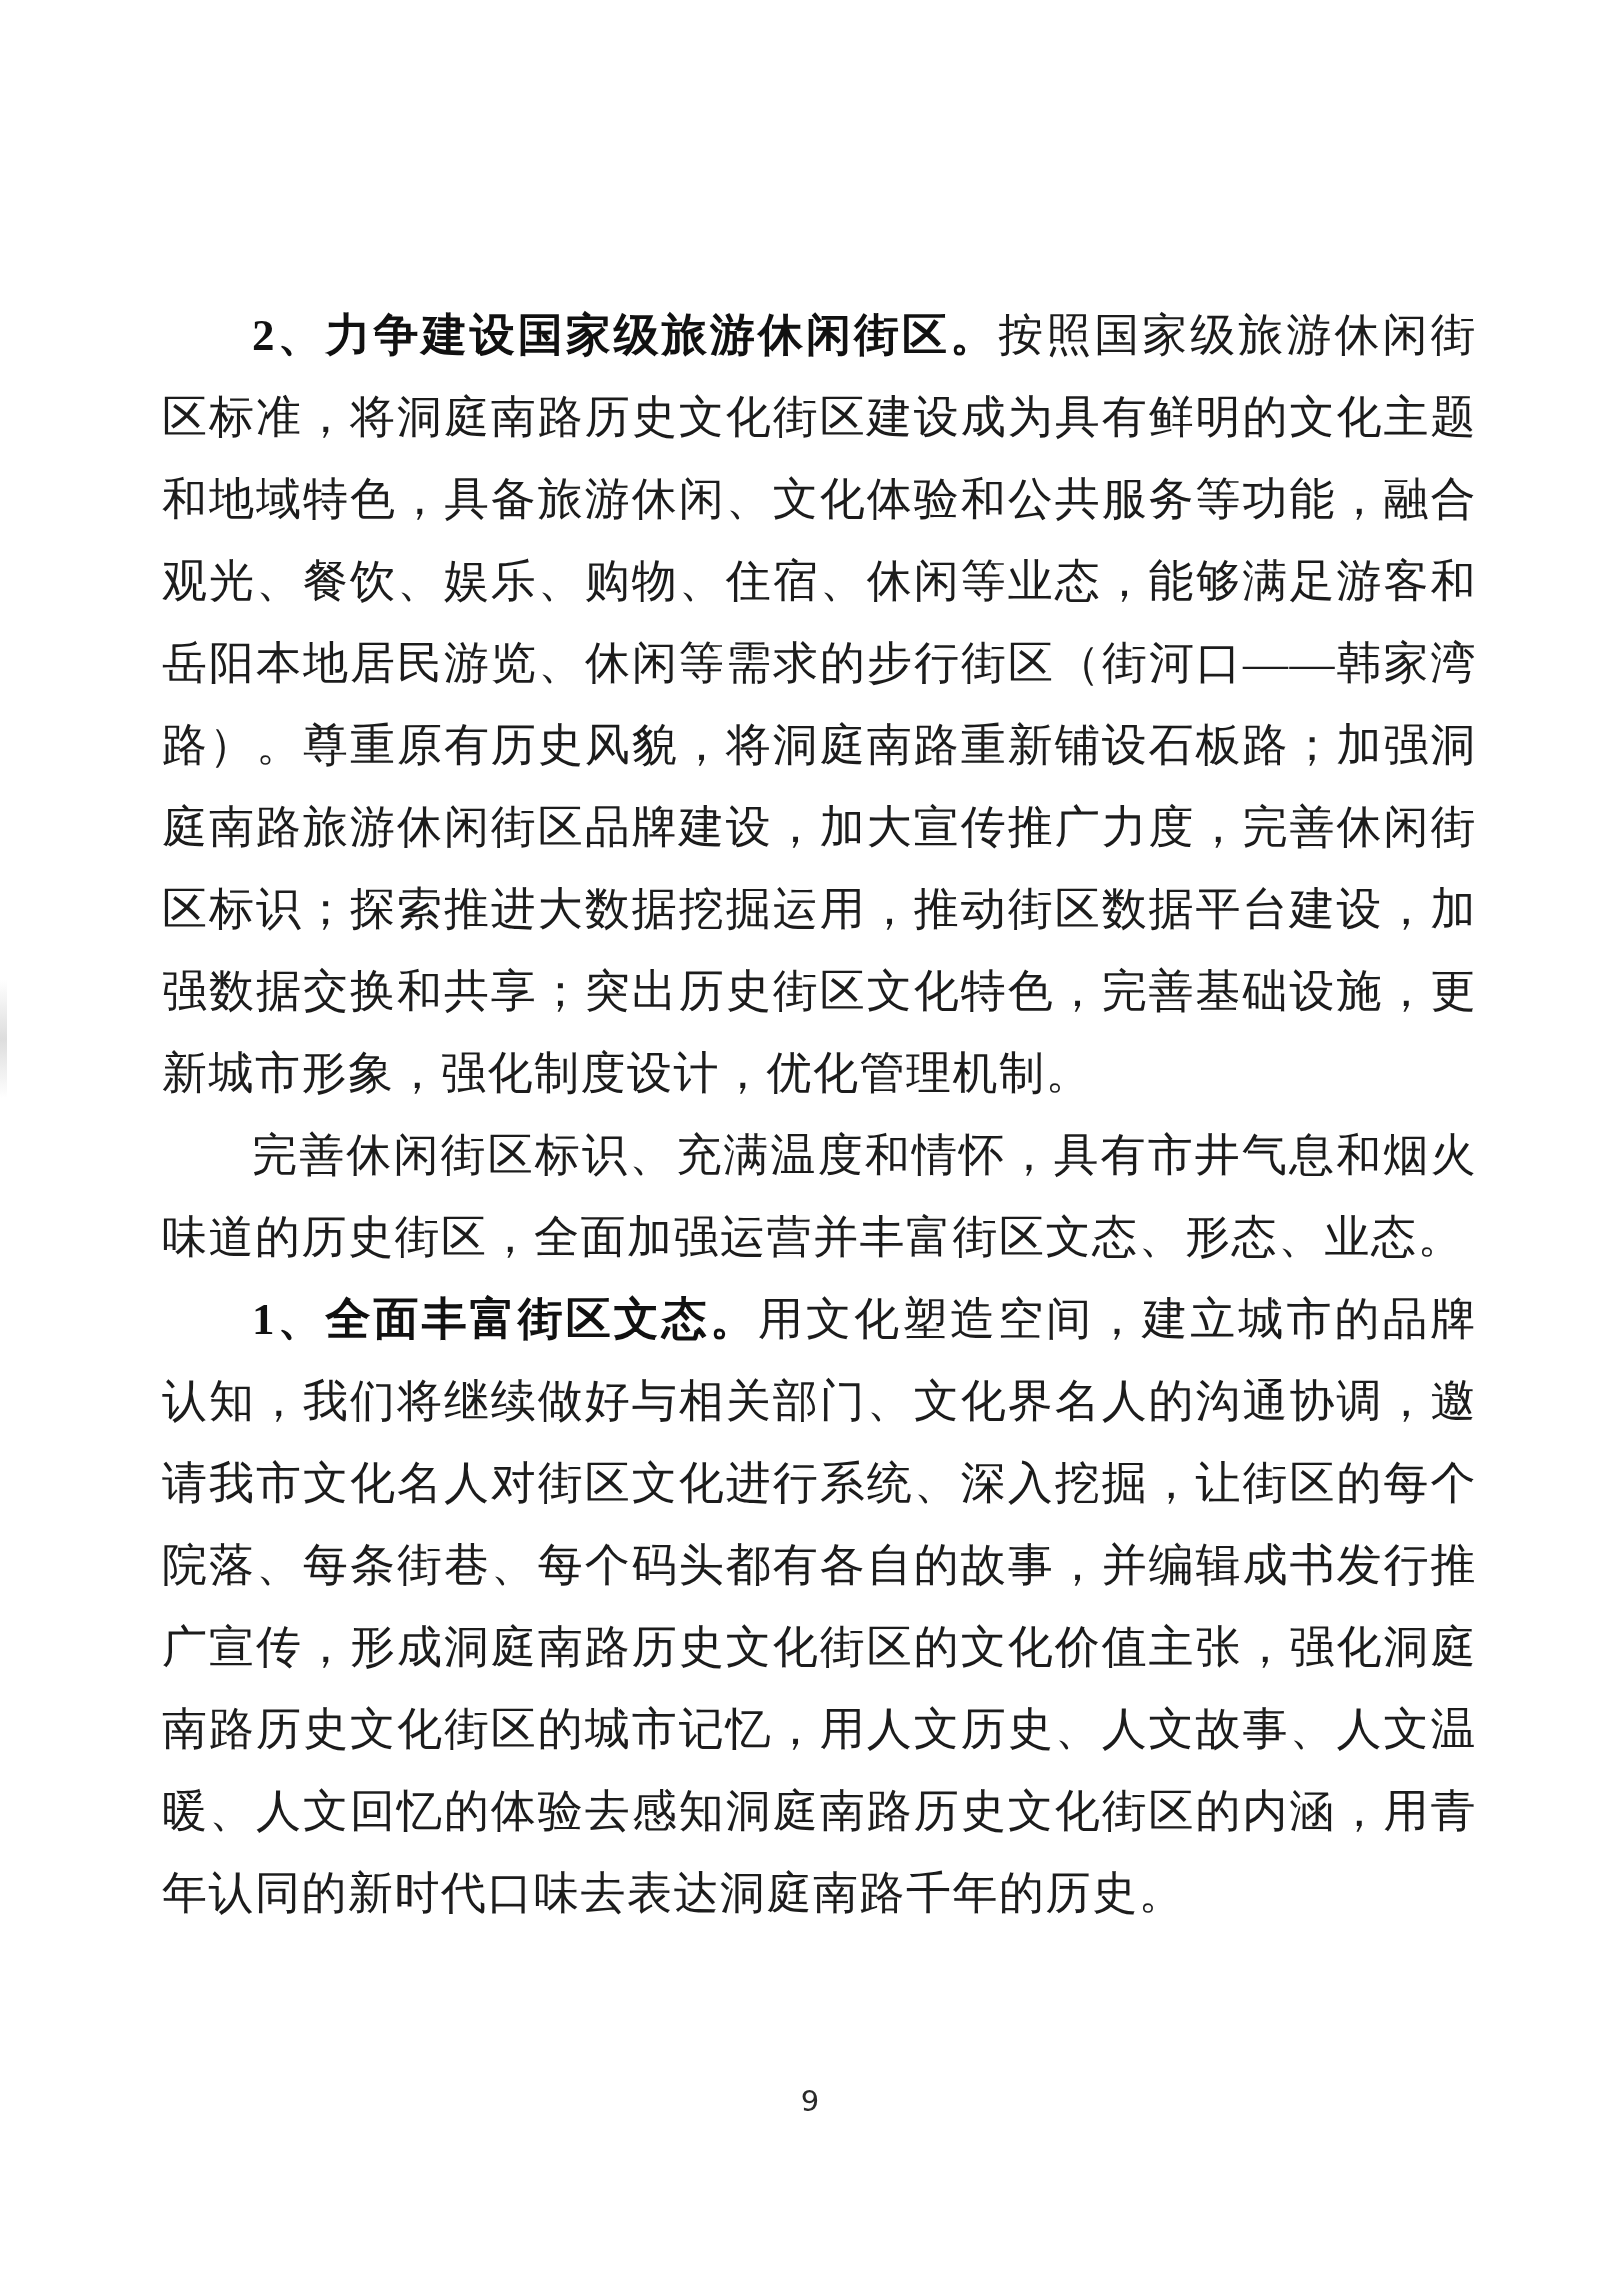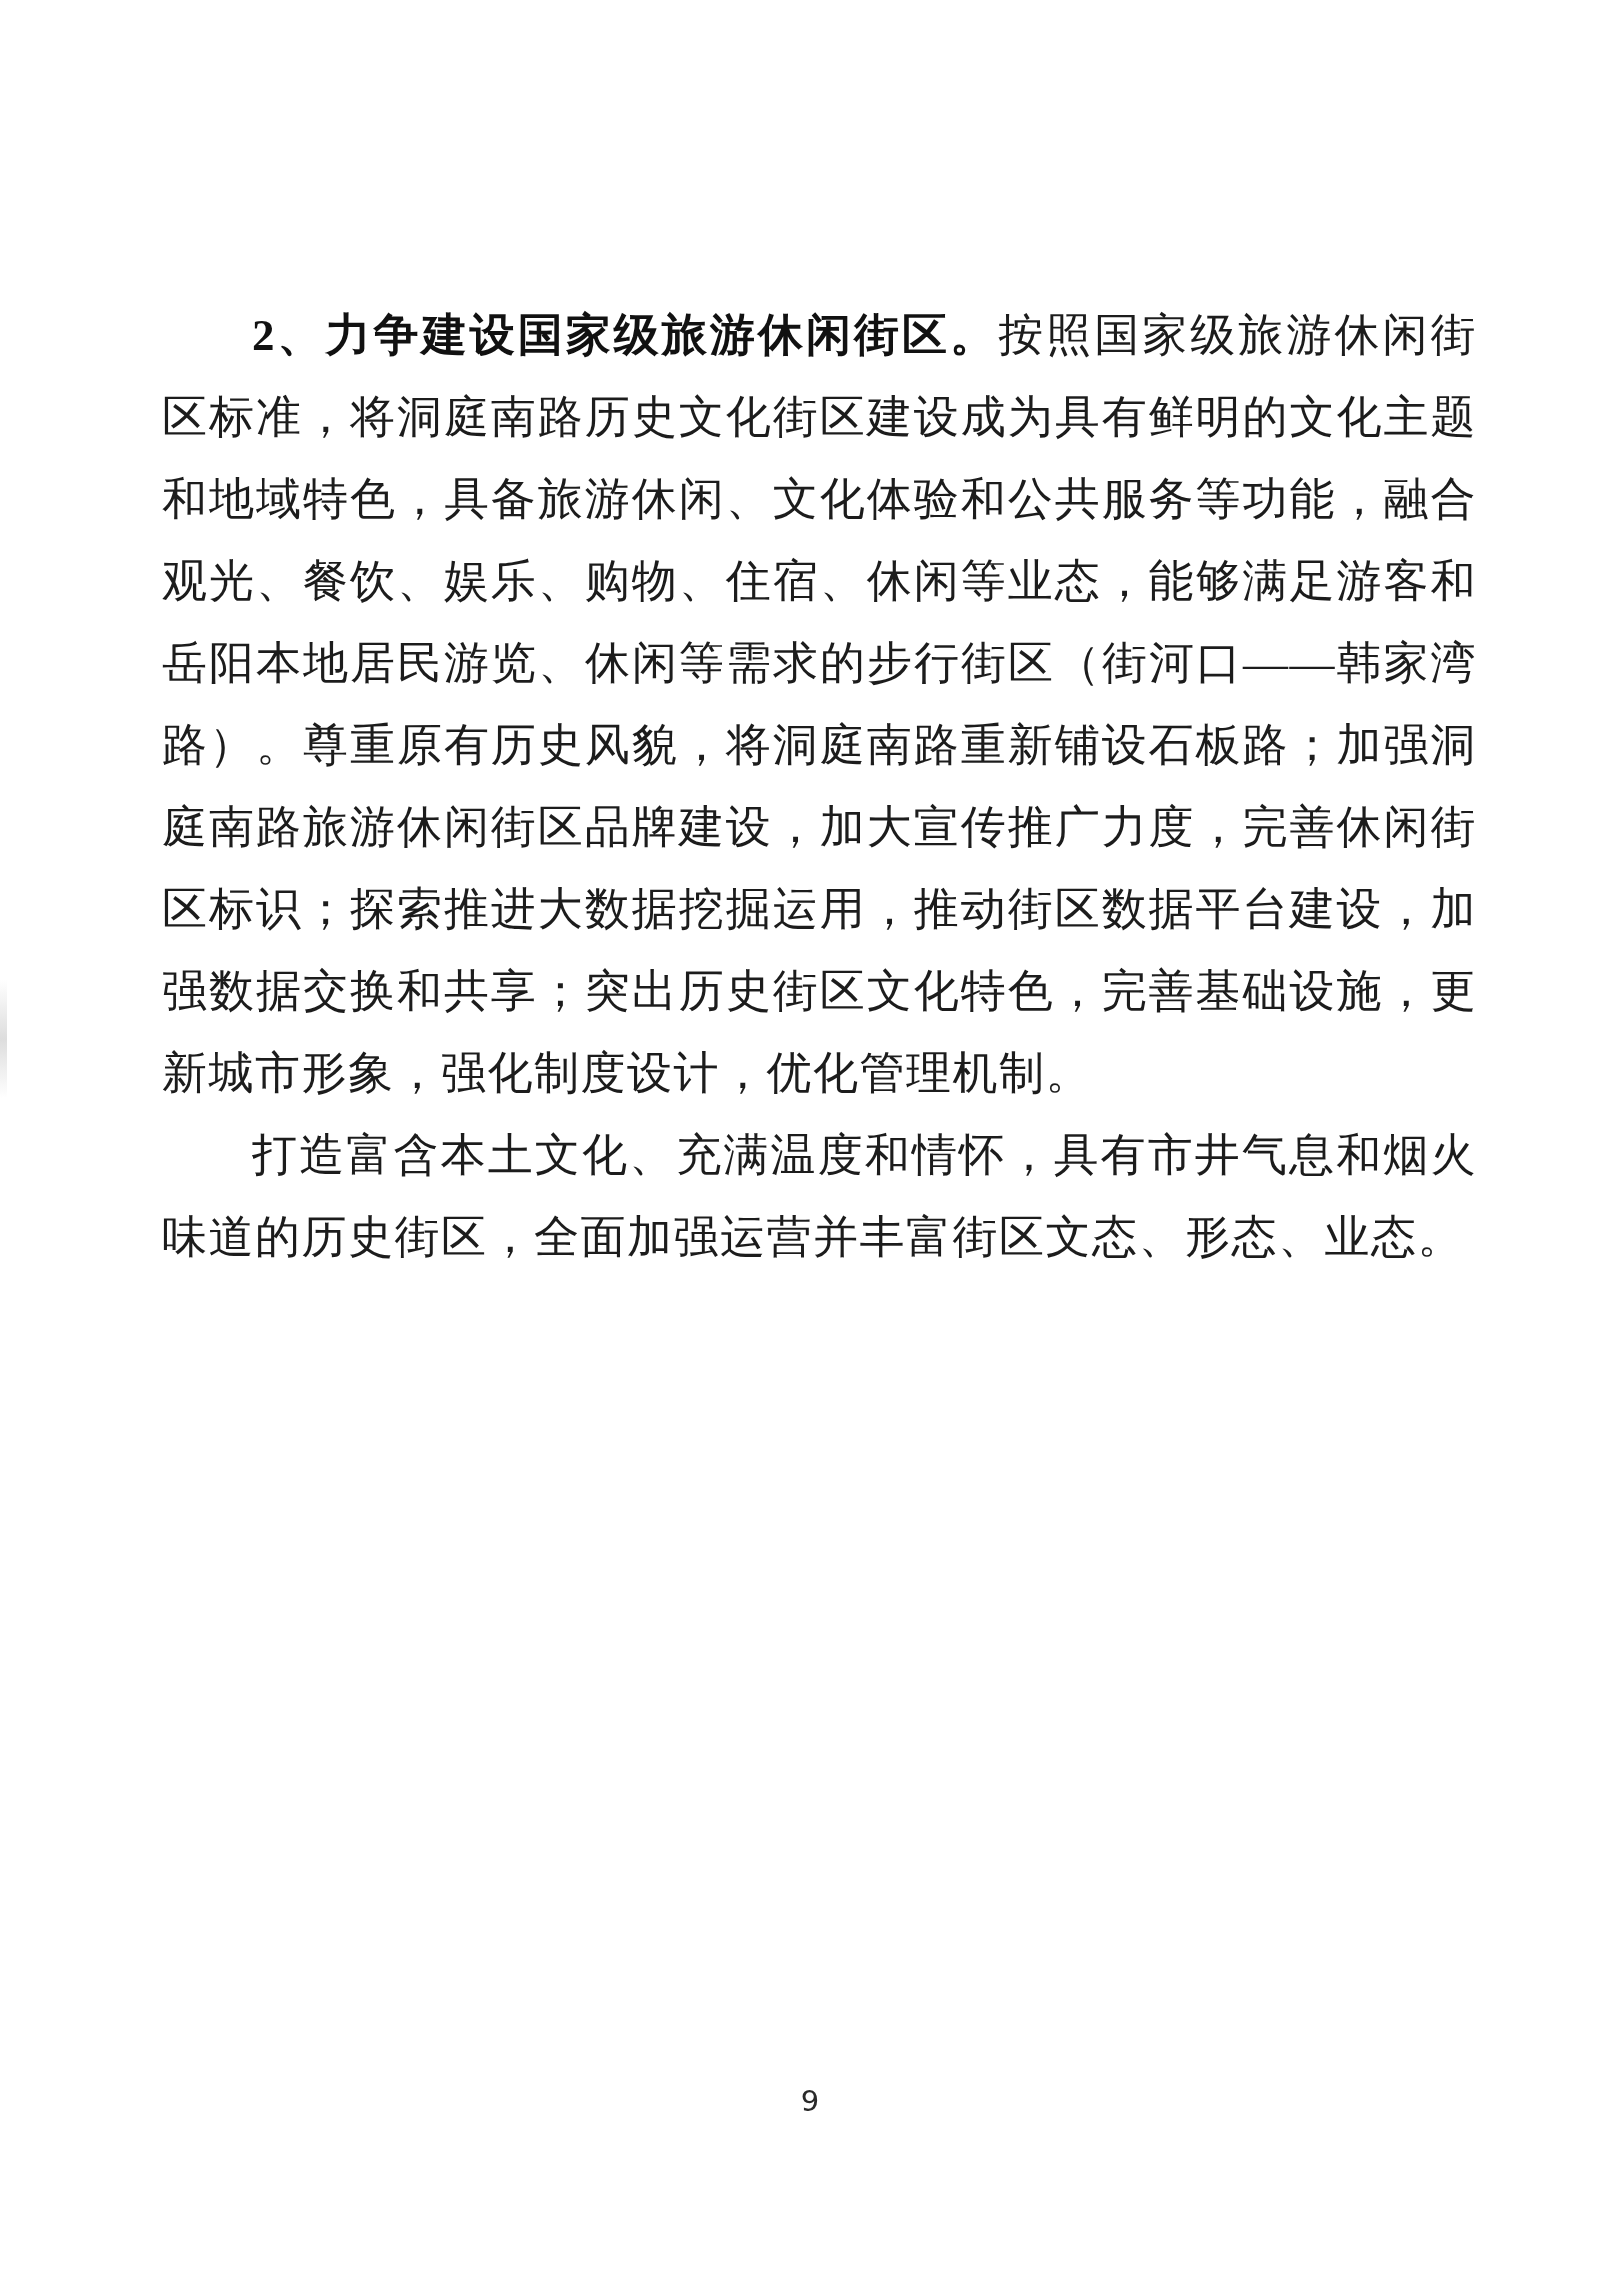--- a/index.html
+++ b/index.html
@@ -67,21 +67,22 @@
 
 <div class="page">
 
   <div class="scan-artifact"></div>
 
   <div class="content">
 
     <p class="para"><span class="lead">2、力争建设国家级旅游休闲街区。</span><span>按照国家级旅游休闲街区标准，将洞庭南路历史文化街区建设成为具有鲜明的文化主题和地域特色，具备旅游休闲、文化体验和公共服务等功能，融合观光、餐饮、娱乐、购物、住宿、休闲等业态，能够满足游客和岳阳本地居民游览、休闲等需求的步行街区（街河口——韩家湾路）。尊重原有历史风貌，将洞庭南路重新铺设石板路；加强洞庭南路旅游休闲街区品牌建设，加大宣传推广力度，完善休闲街区标识；探索推进大数据挖掘运用，推动街区数据平台建设，加强数据交换和共享；突出历史街区文化特色，完善基础设施，更新城市形象，强化制度设计，优化管理机制。</span></p>
 
 
-    <p class="para"><span>打造富含本土文化、充满温度和情怀，具有市井气息和烟火味道的历史街区，全面加强运营并丰富街区文态、形态、业态。</span></p>
+    <p class="para"><span>完善休闲街区标识、充满温度和情怀，具有市井气息和烟火味道的历史街区，全面加强运营并丰富街区文态、形态、业态。</span></p>
 
+    <p class="para"><span class="lead">1、全面丰富街区文态。</span><span>用文化塑造空间，建立城市的品牌认知，我们将继续做好与相关部门、文化界名人的沟通协调，邀请我市文化名人对街区文化进行系统、深入挖掘，让街区的每个院落、每条街巷、每个码头都有各自的故事，并编辑成书发行推广宣传，形成洞庭南路历史文化街区的文化价值主张，强化洞庭南路历史文化街区的城市记忆，用人文历史、人文故事、人文温暖、人文回忆的体验去感知洞庭南路历史文化街区的内涵，用青年认同的新时代口味去表达洞庭南路千年的历史。</span></p>
 
   </div>
 
   <div class="footer">9</div>
 
 </div>
 
 
 </body></html>

